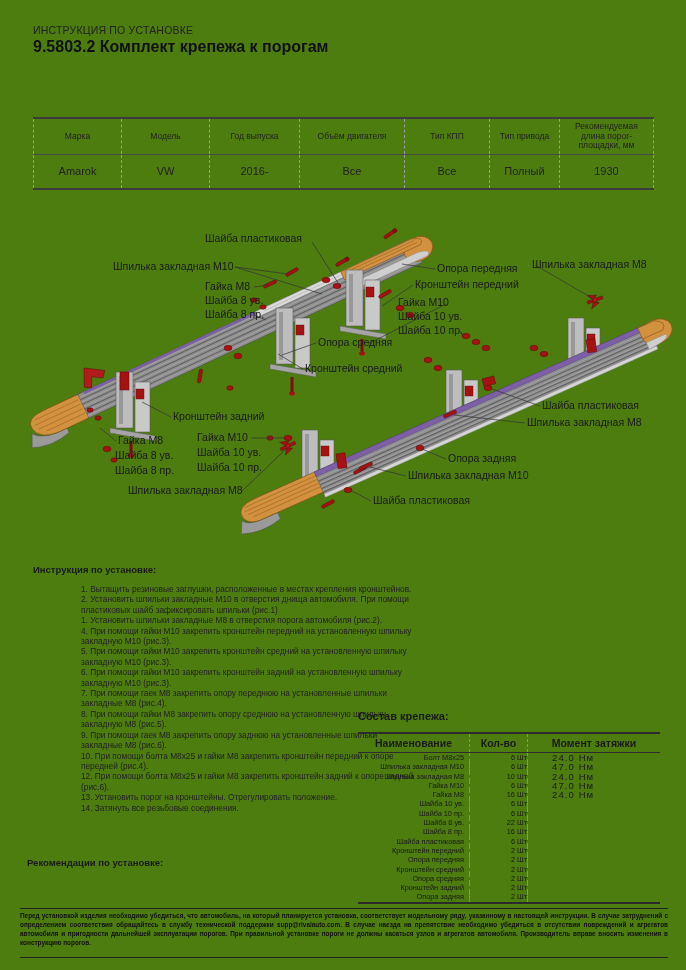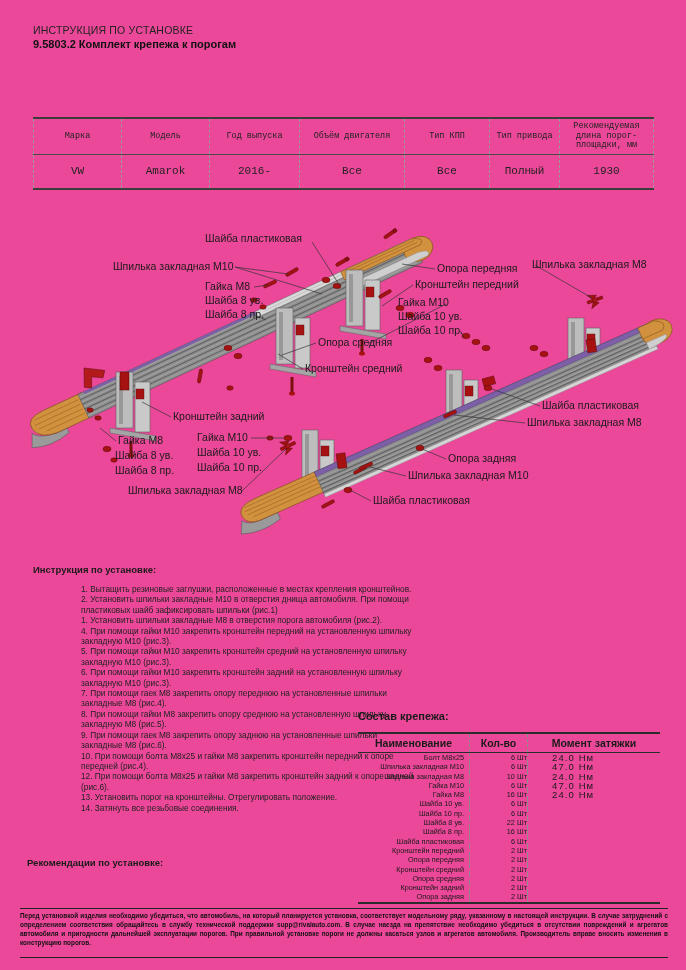--- a/index.html
+++ b/index.html
@@ -1,27 +1,27 @@
 <!DOCTYPE html>
 <html><head>
 <meta charset="utf-8">
 <style>
   html,body{margin:0;padding:0;background:#e8e8e8;}
-  .page{position:relative;width:686px;height:970px;background:#ec4899;overflow:hidden;
+  .page{position:relative;width:686px;height:970px;background:#4d7c0f;overflow:hidden;
         font-family:"Liberation Sans",sans-serif;color:#1a1a1a;}
   .title1{position:absolute;left:33px;top:24px;font-size:10.5px;letter-spacing:.2px;color:#222;}
-  .title2{position:absolute;left:33px;top:38px;font-size:11px;font-weight:bold;color:#111;}
+  .title2{position:absolute;left:33px;top:38px;font-size:16px;font-weight:bold;color:#111;}
 
   
   .vtable{position:absolute;left:33px;top:117px;width:621px;border-top:2px solid #3c3c3c;border-bottom:2px solid #3c3c3c;}
   .vrow{display:grid;grid-template-columns:89px 88px 90px 105px 85px 70px 94px;}
   .vrow.hdr{height:35px;border-bottom:1px solid #4a4a4a;}
   .vrow.val{height:33px;}
   .vcell{border-right:1px dashed #9a9a9a;display:flex;align-items:center;justify-content:center;
-         text-align:center;font-size:8.5px;line-height:1.15;color:#222;padding:0 3px;font-family:Liberation Mono, monospace;}
+         text-align:center;font-size:8.5px;line-height:1.15;color:#222;padding:0 3px;}
   .vcell:first-child{border-left:1px dashed #9a9a9a;}
   .vrow.val .vcell{font-size:11px;}
 
   
   .diagram{position:absolute;left:30px;top:222px;width:650px;height:336px;}
   .diagram text{font-family:"Liberation Sans",sans-serif;font-size:10.5px;fill:#1a1a1a;}
 
   
   .instr-h{position:absolute;left:33px;top:564px;font-size:9.5px;font-weight:bold;}
   .instr{position:absolute;left:33px;top:584px;width:337px;font-size:8.3px;line-height:10.4px;color:#222;margin-left:48px;}
@@ -58,22 +58,22 @@
     <div class="vrow hdr">
       <div class="vcell">Марка</div>
       <div class="vcell">Модель</div>
       <div class="vcell">Год выпуска</div>
       <div class="vcell">Объём двигателя</div>
       <div class="vcell">Тип КПП</div>
       <div class="vcell">Тип привода</div>
       <div class="vcell">Рекомендуемая длина порог-площадки, мм</div>
     </div>
     <div class="vrow val">
+      <div class="vcell">Amarok</div>
       <div class="vcell">VW</div>
-      <div class="vcell">Amarok</div>
       <div class="vcell">2016-</div>
       <div class="vcell">Все</div>
       <div class="vcell">Все</div>
       <div class="vcell">Полный</div>
       <div class="vcell">1930</div>
     </div>
   </div>
 
   <svg class="diagram" viewBox="0 0 650 336">
 

